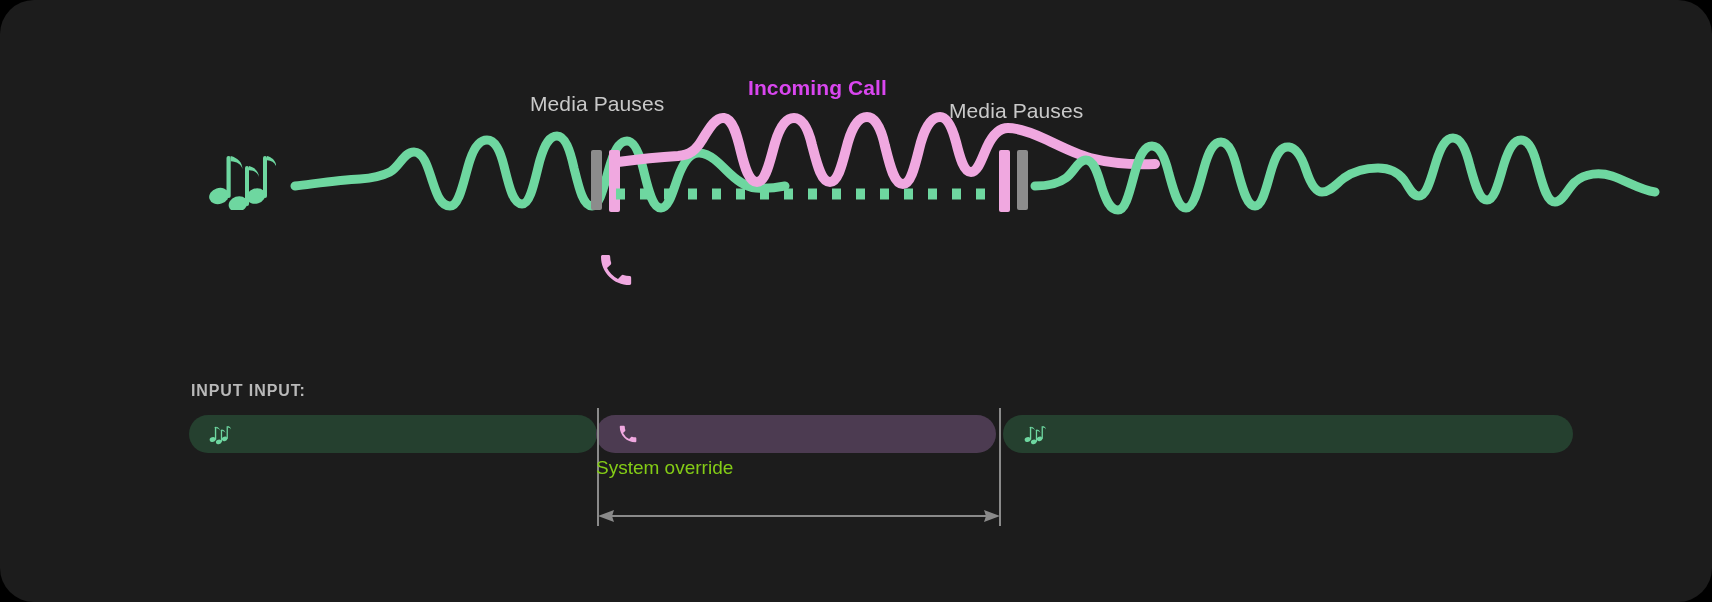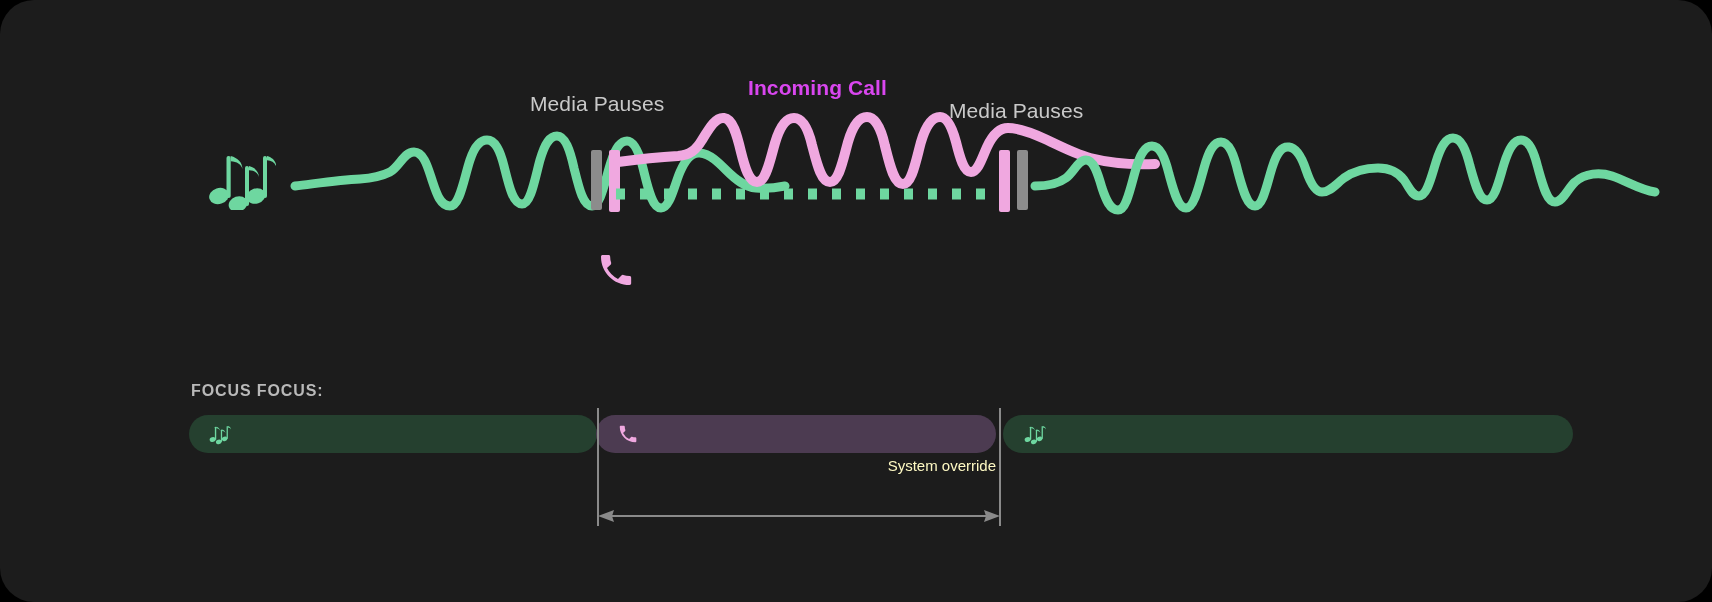--- a/index.html
+++ b/index.html
@@ -132,23 +132,23 @@
     left: 0;
     top: 0;
     width: 1712px;
     height: 272px;
   }
   #override-label {
     position: absolute;
     left: 596px;
     width: 400px;
     top: 127px;
-    text-align: right;
-    font-size: 15px;
-    color: #fef9c3;
+    text-align: left;
+    font-size: 19px;
+    color: #84cc16;
   }
 </style>
 </head>
 <body>
 
 <div id="card">
 
   <div id="timeline">
 
     <div class="tl-label" id="label-media-pauses">Media Pauses</div>
@@ -271,21 +271,21 @@
            C 1529 140, 1534 152, 1538 168
            C 1543 186, 1547 202, 1555 202
            C 1563 202, 1568 188, 1575 182
            C 1585 173, 1600 172, 1612 176
            C 1627 181, 1640 190, 1655 192"></path>
     </svg>
   </div>
 
   <div id="focus-section">
 
-    <div id="focus-label">FOCUS FOCUS:</div>
+    <div id="focus-label">INPUT INPUT:</div>
 
     <div class="focus-bar" id="focus-bar-media-left">
       <span class="bar-icon">
         <svg viewBox="0 0 24 24" width="22" height="22">
           <g fill="#6ed7a0">
             <ellipse cx="4" cy="18" rx="3.3" ry="2.7" transform="rotate(-18 4 18)"></ellipse>
             <rect x="6.4" y="4" width="1.5" height="14.4" rx="0.7"></rect>
             <path d="M7.9 4 C10.4 4.7 11.7 5.9 11.9 8.3 C11.4 6.7 10.1 5.8 7.9 5.7 Z"></path>
             <ellipse cx="10.6" cy="20.6" rx="3.1" ry="2.5" transform="rotate(-18 10.6 20.6)"></ellipse>
             <rect x="12.9" y="7.2" width="1.4" height="13.4" rx="0.7"></rect>

